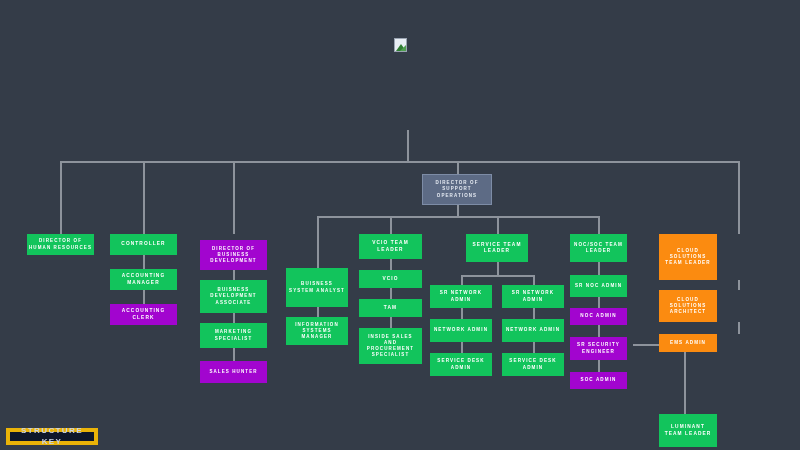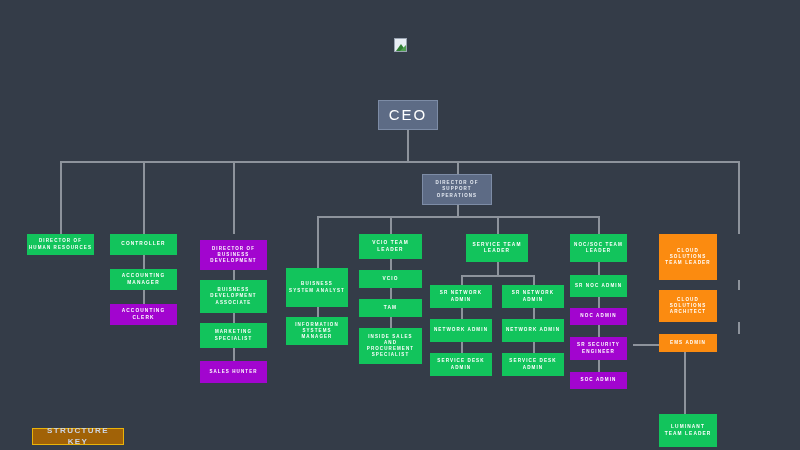--- a/index.html
+++ b/index.html
@@ -30,24 +30,23 @@
   }
   .green  { background: #12c45c; }
   .purple { background: #a205cf; }
   .orange { background: #fb8b10; }
   .slate  {
     background: #5d6b85;
     border: 1px solid #7d8ca6;
     color: #e7ecf4;
   }
   .key-box {
-    background: #a16207;
-    border: 1px solid #eab308;
+    background: #0f172a;
+    border: 4px solid #eab308;
     color: #ccd5e4;
-    margin-left: 26px;
   }
   .ceo {
     font-size: 15px;
     letter-spacing: 2px;
     font-weight: 400;
     color: #ffffff;
   }
   .ln {
     position: absolute;
     background: #8d939c;
@@ -131,23 +130,20 @@
   <div class="ln vln" style="left:598px; top:262px; height:13px;"></div>
   <div class="ln vln" style="left:598px; top:297px; height:11px;"></div>
   <div class="ln vln" style="left:598px; top:325px; height:12px;"></div>
   <div class="ln vln" style="left:598px; top:360px; height:12px;"></div>
 
   <div class="ln vln" style="left:738px; top:280px; height:10px;"></div>
   <div class="ln vln" style="left:738px; top:322px; height:12px;"></div>
   <div class="ln hln" style="left:633px; top:344px; width:30px;"></div>
   <div class="ln vln" style="left:684px; top:335px; height:79px;"></div>
 
-  <div class="node slate ceo" style="left:378px; top:100px; width:60px; height:30px; font-size:15px;">
-    <span>CEO</span>
-  </div>
 
   <div class="node slate" style="left:422px; top:174px; width:70px; height:31px; font-size:4.5px;">
     <span>DIRECTOR OF SUPPORT OPERATIONS</span>
   </div>
 
   <div class="node green" style="left:27px; top:234px; width:67px; height:21px; font-size:4.5px;">
     <span>DIRECTOR OF HUMAN RESOURCES</span>
   </div>
 
   <div class="node green" style="left:110px; top:234px; width:67px; height:21px; font-size:4.8px;">

